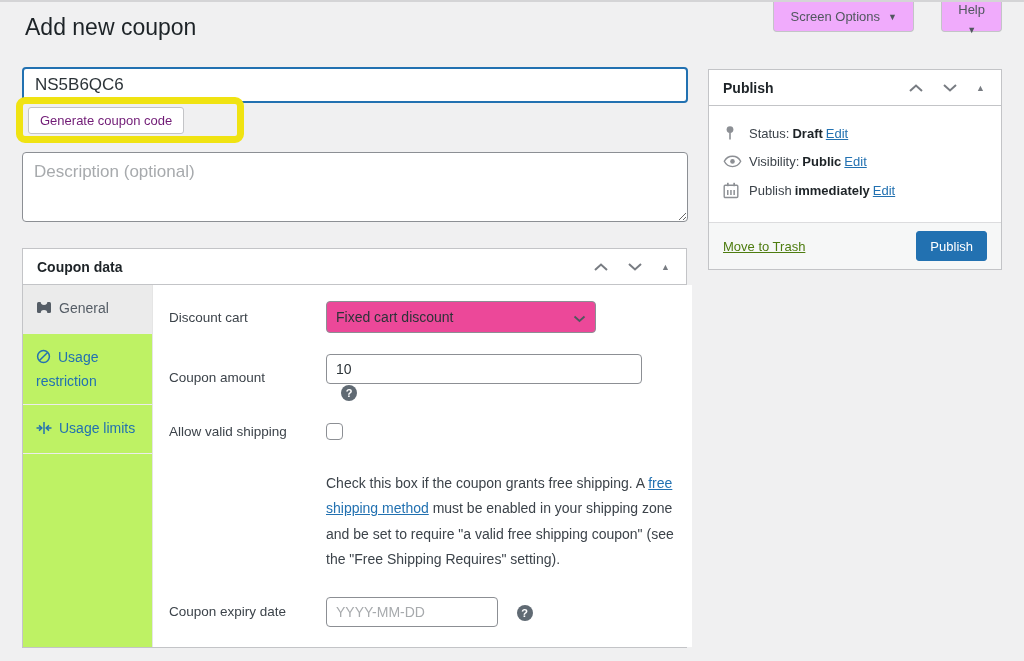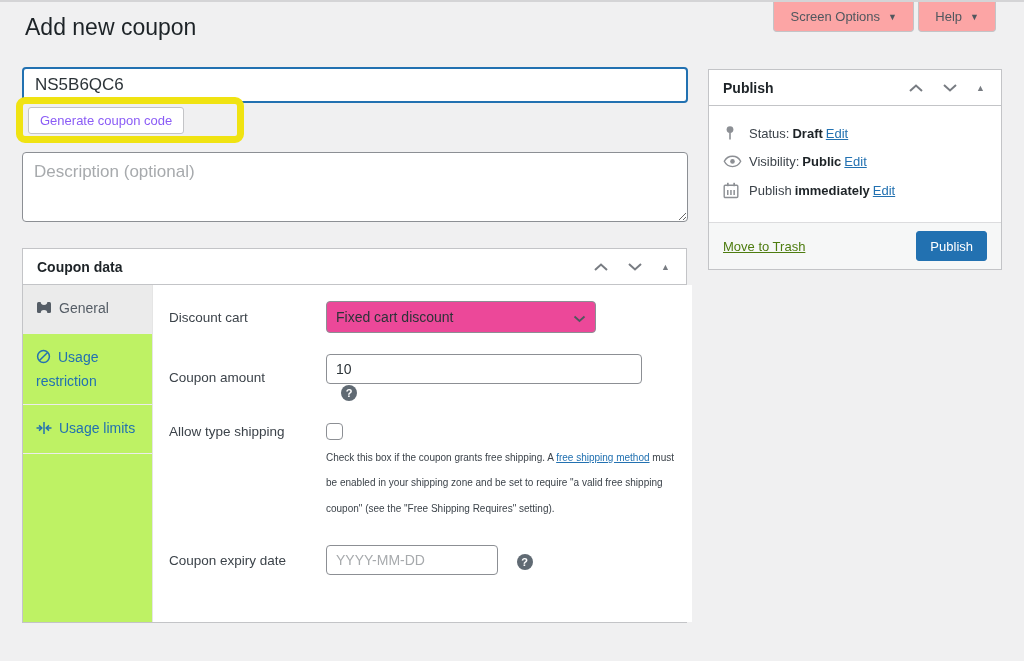--- a/index.html
+++ b/index.html
@@ -6,28 +6,28 @@
   html,body { width:1024px; height:661px; }
   body {
     font-family: "Liberation Sans", "DejaVu Sans", sans-serif;
     background:#f0f0f1; color:#3c434a; position:relative; overflow:hidden;
     font-size:13px;
   }
   .top-strip { position:absolute; top:0; left:0; width:1024px; height:2px; background:#d4d4d6; }
 
   
   .screen-meta-btn {
-    position:absolute; top:2px; height:30px; background:#fca5a5;
+    position:absolute; top:2px; height:30px; background:#f0abfc;
     border:1px solid #c3c4c7; border-top:none; border-radius:0 0 4px 4px;
     display:flex; align-items:center; gap:8px; padding:0 16px;
     color:#50575e; font-size:13px; cursor:pointer;
   }
   .screen-meta-btn .dd-arrow { font-size:9px; color:#50575e; }
   #screen-options-btn { right:110px; }
-  #help-btn { right:28px; }
+  #help-btn { right:22px;flex-direction:column; }
 
   h1.page-title {
     position:absolute; left:25px; top:13px; font-size:23px; font-weight:400;
     color:#1d2327; line-height:1.3;text-align:center;
   }
 
   
   .code-input {
     position:absolute; left:22px; top:67px; width:666px; height:36px;
     border:2px solid #2271b1; border-radius:4px; background:#fff;
@@ -35,21 +35,21 @@
   }
 
   
   .yellow-highlight {
     position:absolute; left:16px; top:97px; width:228px; height:46px;
     border:7px solid #f0e312; border-radius:9px; pointer-events:none; z-index:6;
   }
   .generate-btn {
     position:absolute; left:28px; top:107px; height:27px; padding:0 11px;
     background:#fff; border:1px solid #c3c4c7; border-radius:3px;
-    color:#8b5cf6; font-size:13px; font-family:inherit; cursor:pointer;
+    color:#701a75; font-size:13px; font-family:inherit; cursor:pointer;
   }
 
   
   .description-textarea {
     position:absolute; left:22px; top:152px; width:666px; height:70px;
     border:1px solid #8c8f94; border-radius:4px; background:#fff;
     font-family:inherit; font-size:17px; color:#2c3338; padding:9px 11px;
     resize:both; outline:none;
   }
   .description-textarea::placeholder { color:#a7aaad; }
@@ -106,21 +106,21 @@
     background:#606a73; color:#fff; font-size:11px; font-weight:bold;
     align-items:center; justify-content:center; margin-left:15px;
     vertical-align:middle; cursor:default;
   }
 
   .wc-checkbox {
     width:17px; height:17px; border:1px solid #8c8f94; border-radius:4px;
     background:#fff; appearance:none; -webkit-appearance:none; cursor:pointer; margin-top:1px;
   }
   .checkbox-desc {
-    width:348px; margin-top:2px; font-size:10px; line-height:25.5px; color:#3c434a;
+    width:348px; margin-top:28px; font-size:14px; line-height:25.5px; color:#3c434a;
   }
   .checkbox-desc a { color:#2271b1; }
 
   
   #publish-box { position:absolute; left:708px; top:69px; width:294px; }
   .publish-body { padding:6px 14px 10px; }
   .publish-row { display:flex; align-items:center; margin:13px 0; font-size:13px; color:#3c434a; }
   .publish-row .row-icon { width:26px; flex:0 0 26px; display:flex; align-items:center; }
   .publish-row b { color:#1d2327; margin:0 3px 0 0; }
   .publish-row .prefix { margin-right:3px; }
@@ -230,21 +230,21 @@
 
       <div class="form-row center">
         <label class="form-label">Coupon amount</label>
         <div class="field-area">
           <input class="wc-text amount-input" type="text" value="10" style="">
           <span class="help-tip">?</span>
         </div>
       </div>
 
       <div class="form-row" style="margin-bottom:24px;">
-        <label class="form-label" style="padding-top:2px;">Allow type shipping</label>
+        <label class="form-label" style="padding-top:2px;">Allow valid shipping</label>
         <div class="field-area">
           <input type="checkbox" class="wc-checkbox" style="">
           <div class="checkbox-desc">
             <span>Check this box if the coupon grants free shipping. A </span><a href="#">free shipping method</a><span> must be enabled in your shipping zone and be set to require "a valid free shipping coupon" (see the "Free Shipping Requires" setting).</span>
           </div>
         </div>
       </div>
 
       <div class="form-row center" style="margin-bottom:0;">
         <label class="form-label">Coupon expiry date</label>

